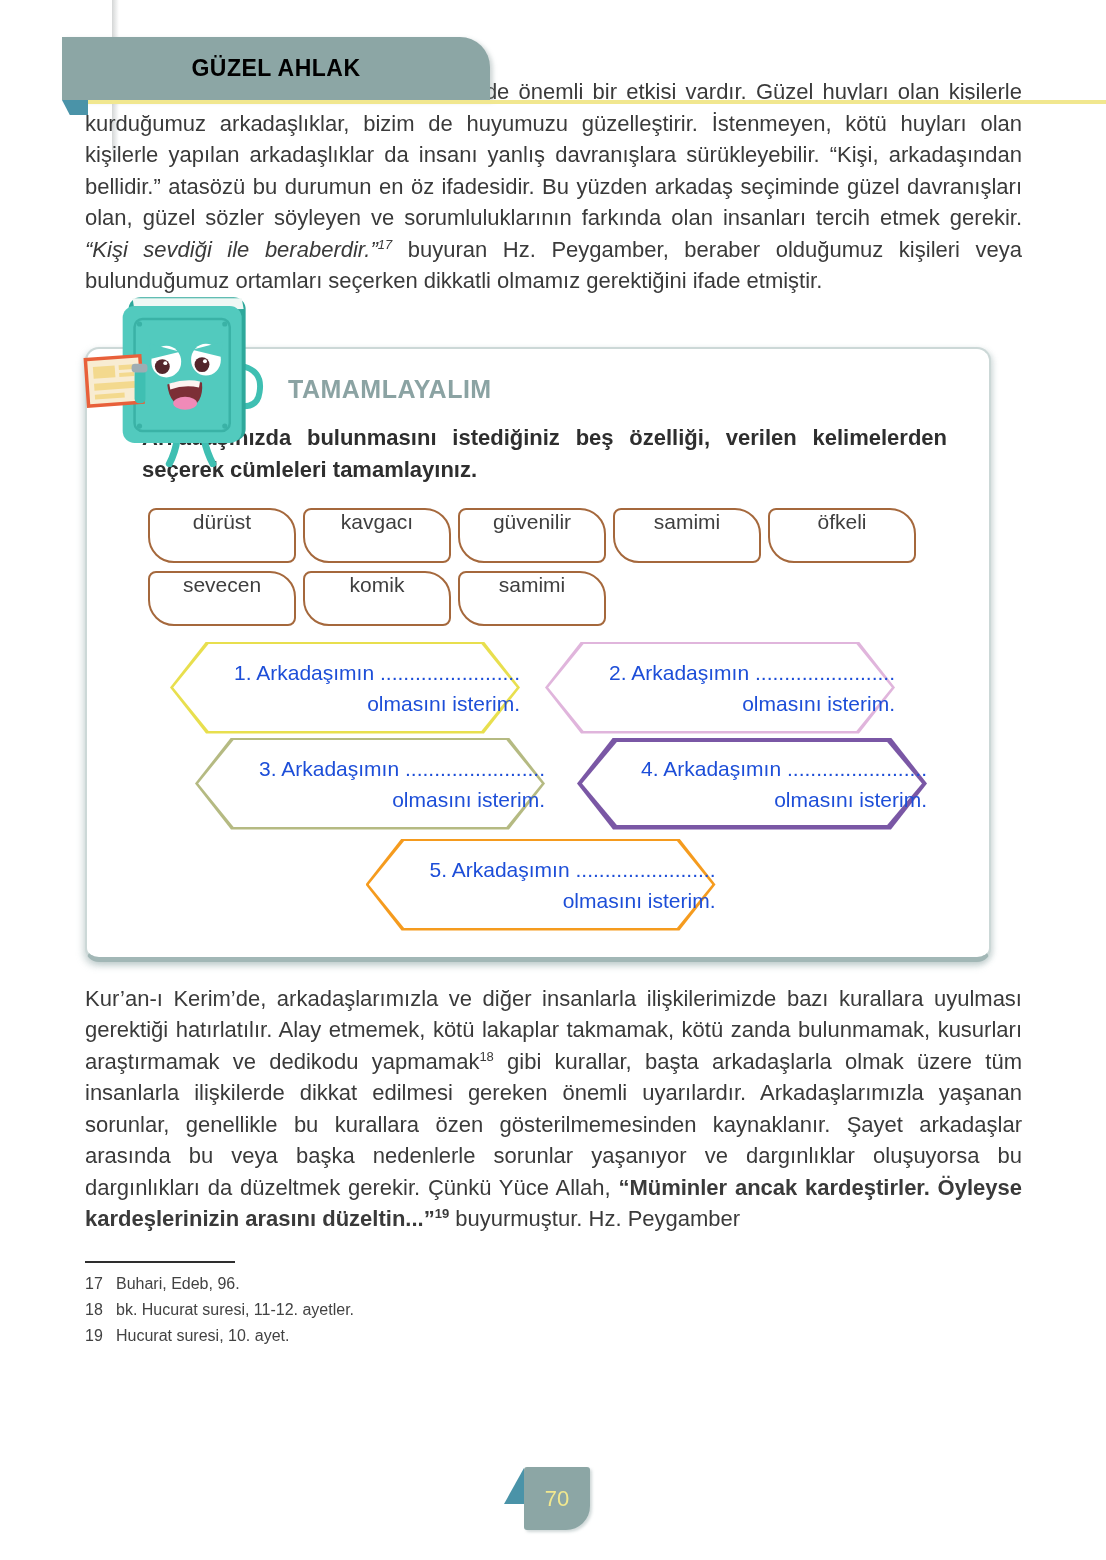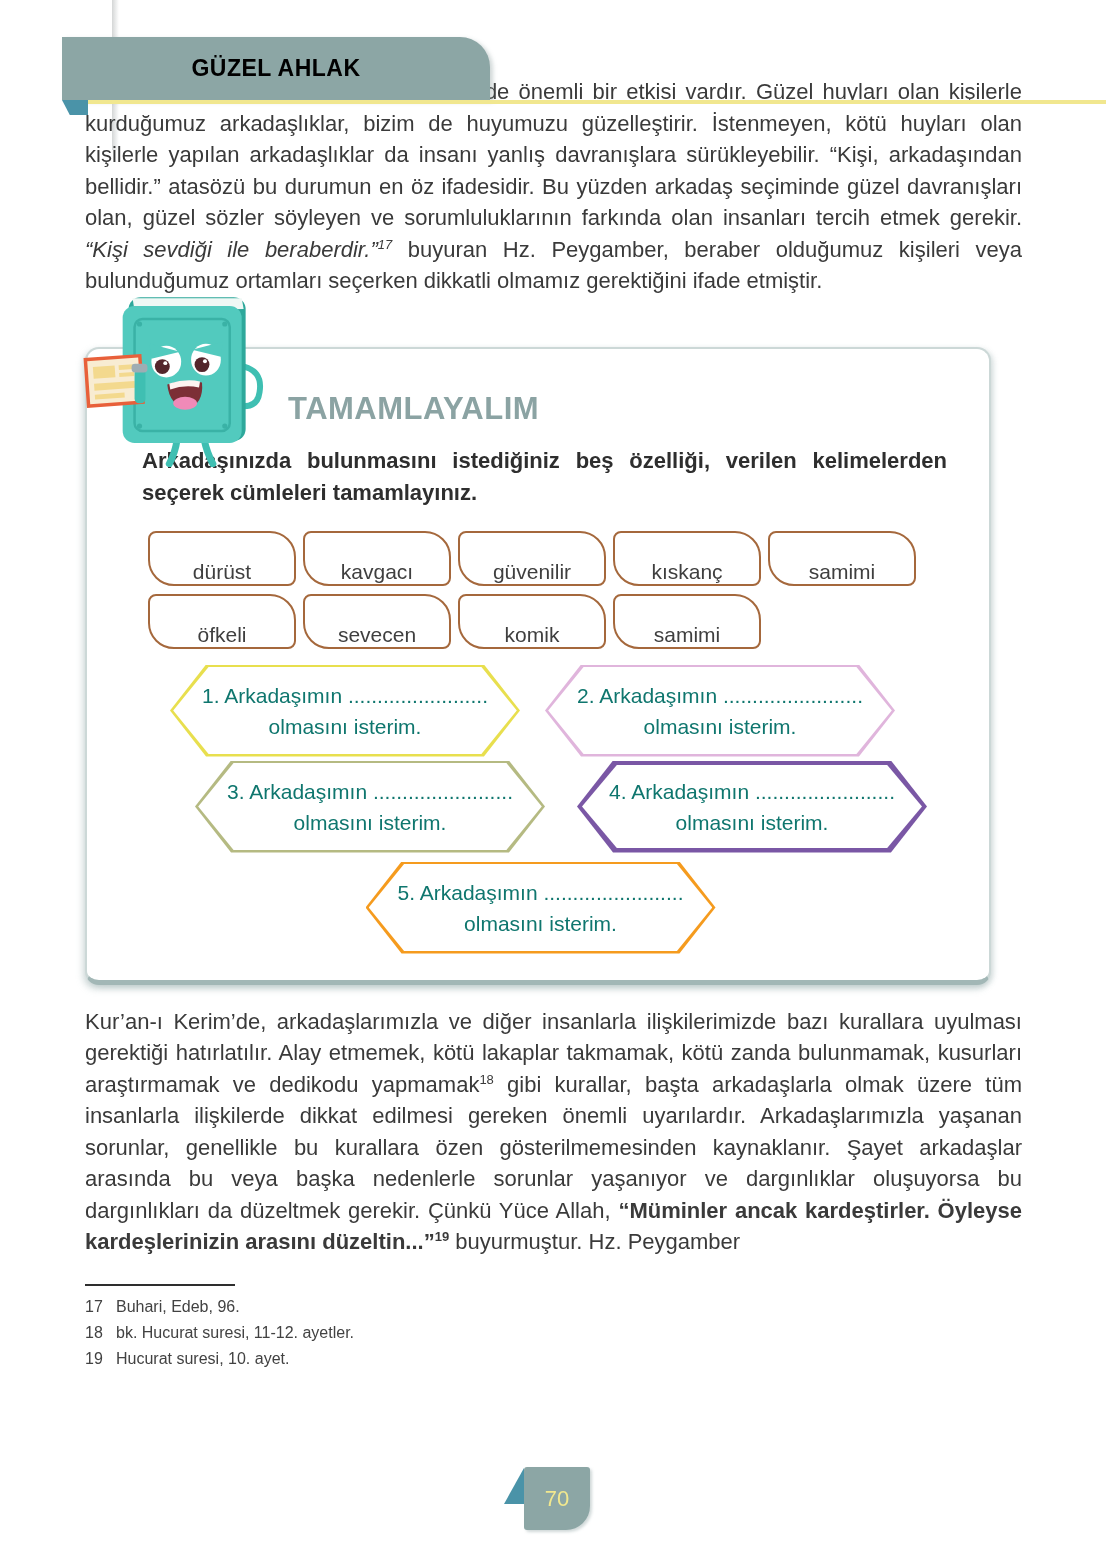--- a/index.html
+++ b/index.html
@@ -39,50 +39,50 @@
   sup { font-size:13px; line-height:0; vertical-align:super; }
   
   .activity {
     position:relative; margin:50px 115px 0 85px; width:906px;
     background:#fff; border-radius:14px;
     border:2px solid #ccd8d7; border-bottom:5px solid #a2b7b6;
     box-shadow:-2px 4px 7px rgba(135,160,160,.40), 3px 2px 5px rgba(160,180,180,.30);
     padding:26px 50px 26px 55px; min-height:575px;
   }
   .mascot { position:absolute; left:-4px; top:-58px; width:238px; height:176px; }
-  .activity-title { margin:16px 0 0 146px; font-size:31px; font-weight:bold; letter-spacing:.5px; }
+  .activity-title { margin:0 0 0 146px; font-size:25px; font-weight:bold; letter-spacing:.5px; }
   .instr { margin-top:18px; width:805px; font-size:22px; font-weight:bold; line-height:32px; color:#2e2e2e; text-align:justify; }
   
   .chips { margin:22px 0 0 6px; width:780px; display:flex; flex-wrap:wrap; gap:8px 7px; }
   .chip {
     width:148px; height:55px;
     border:2.5px solid var(--chip,#a5683c);
     border-radius:8px 26px 8px 26px;
-    display:flex; align-items:flex-end; justify-content:center;
+    display:flex; align-items:flex-start; justify-content:center;
     font-size:21px; color:#3f3f3f; background:#fff;
   }
   
   .hexrow { display:flex; }
   .r1 { margin:16px 0 0 28px; gap:25px; }
   .r2 { margin:4px 0 0 53px; gap:32px; }
   .r3 { margin:9px 0 0 0; justify-content:center; }
   .hex { position:relative; width:350px; height:92px; }
   .hex-bg {
     position:absolute; inset:0; background:var(--hex,#ccc);
     clip-path:polygon(0% 50%,10.3% 0%,89.7% 0%,100% 50%,89.7% 100%,10.3% 100%);
   }
   .hex-in {
     position:absolute; inset:2.6px 3.2px; background:#fff;
     clip-path:polygon(0% 50%,10.3% 0%,89.7% 0%,100% 50%,89.7% 100%,10.3% 100%);
   }
   .hex.thick .hex-in { inset:4.2px 5px; }
   .hex-text {
     position:absolute; inset:0; display:flex; flex-direction:column;
-    align-items:center; justify-content:center;
-    font-size:21px; line-height:31px; color:#0f766e;
+    align-items:flex-end; justify-content:center;
+    font-size:21px; line-height:31px; color:#1d4ed8;
   }
   
   .fn-rule { margin:26px 0 8px 85px; width:150px; border-top:2.5px solid #2e2e2e; }
   .fn { margin-left:85px; font-size:16px; line-height:26px; color:#424242; }
   .fn-num { display:inline-block; width:31px; }
   
   .badge {
     position:absolute; left:524px; top:1467px; width:66px; height:63px;
     border-radius:3px 3px 24px 3px;
     display:flex; align-items:center; justify-content:center;
@@ -153,23 +153,20 @@
       <div class="chip">
           <span>dürüst</span>
         </div>
       <div class="chip">
           <span>kavgacı</span>
         </div>
       <div class="chip">
           <span>güvenilir</span>
         </div>
       <div class="chip">
-          <span>kıskanç</span>
-        </div>
-      <div class="chip">
           <span>samimi</span>
         </div>
       <div class="chip">
           <span>öfkeli</span>
         </div>
       <div class="chip">
           <span>sevecen</span>
         </div>
       <div class="chip">
           <span>komik</span>

